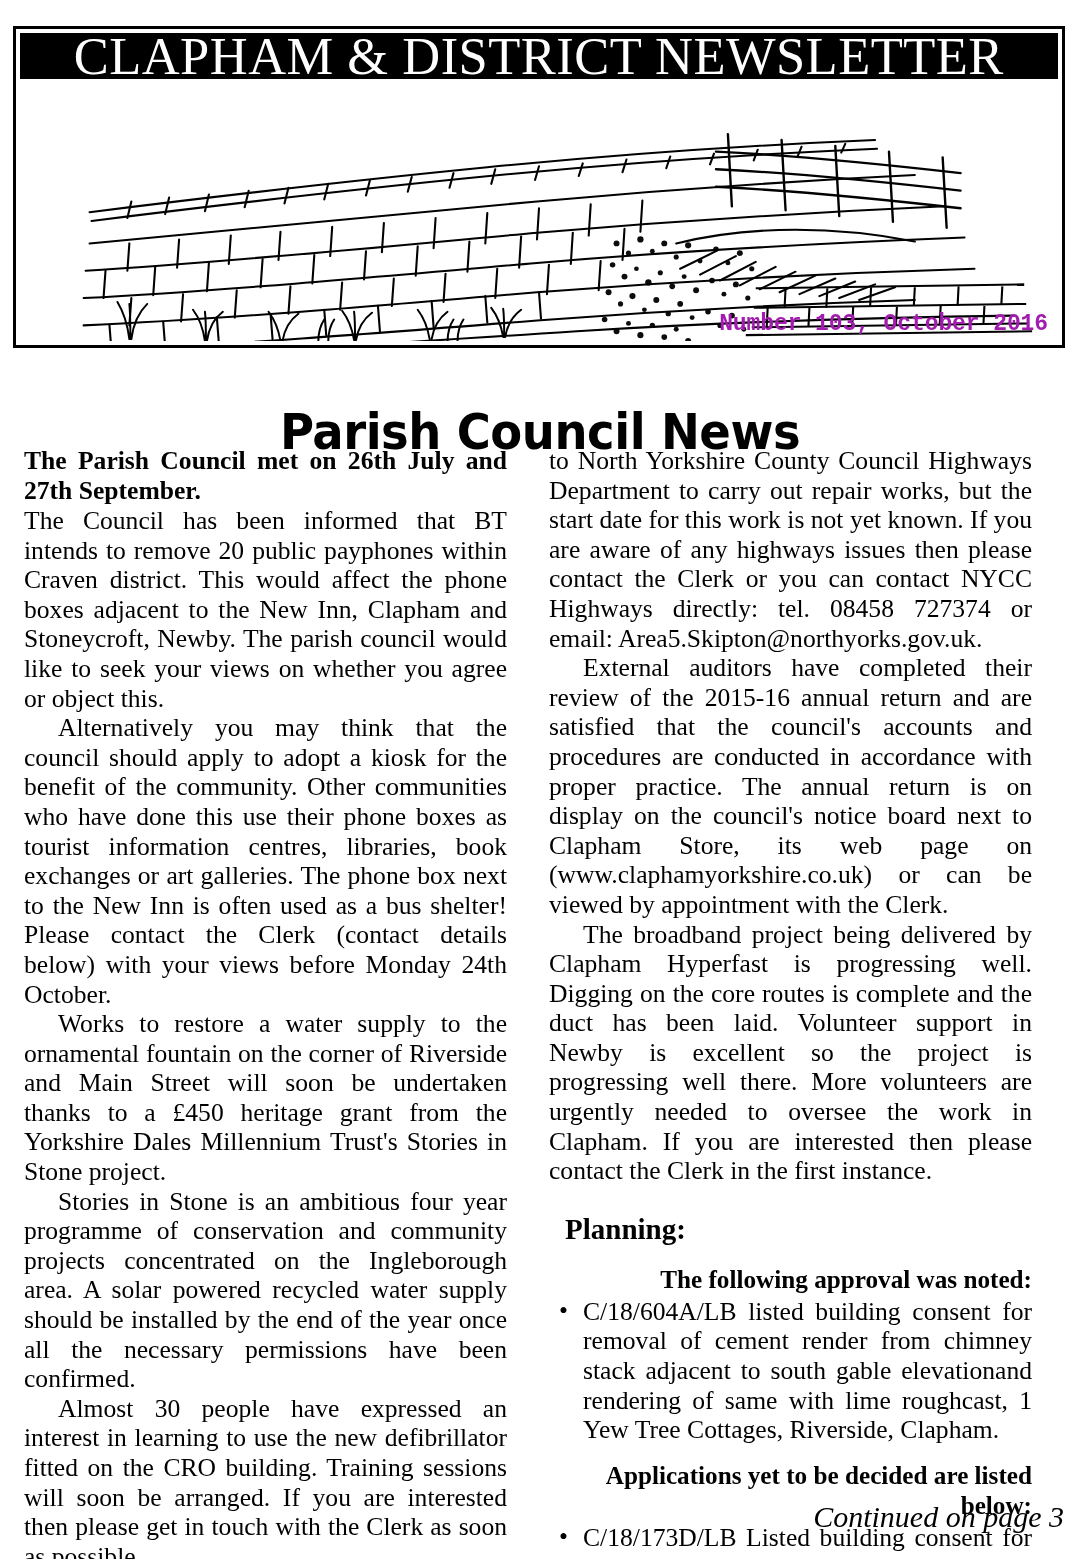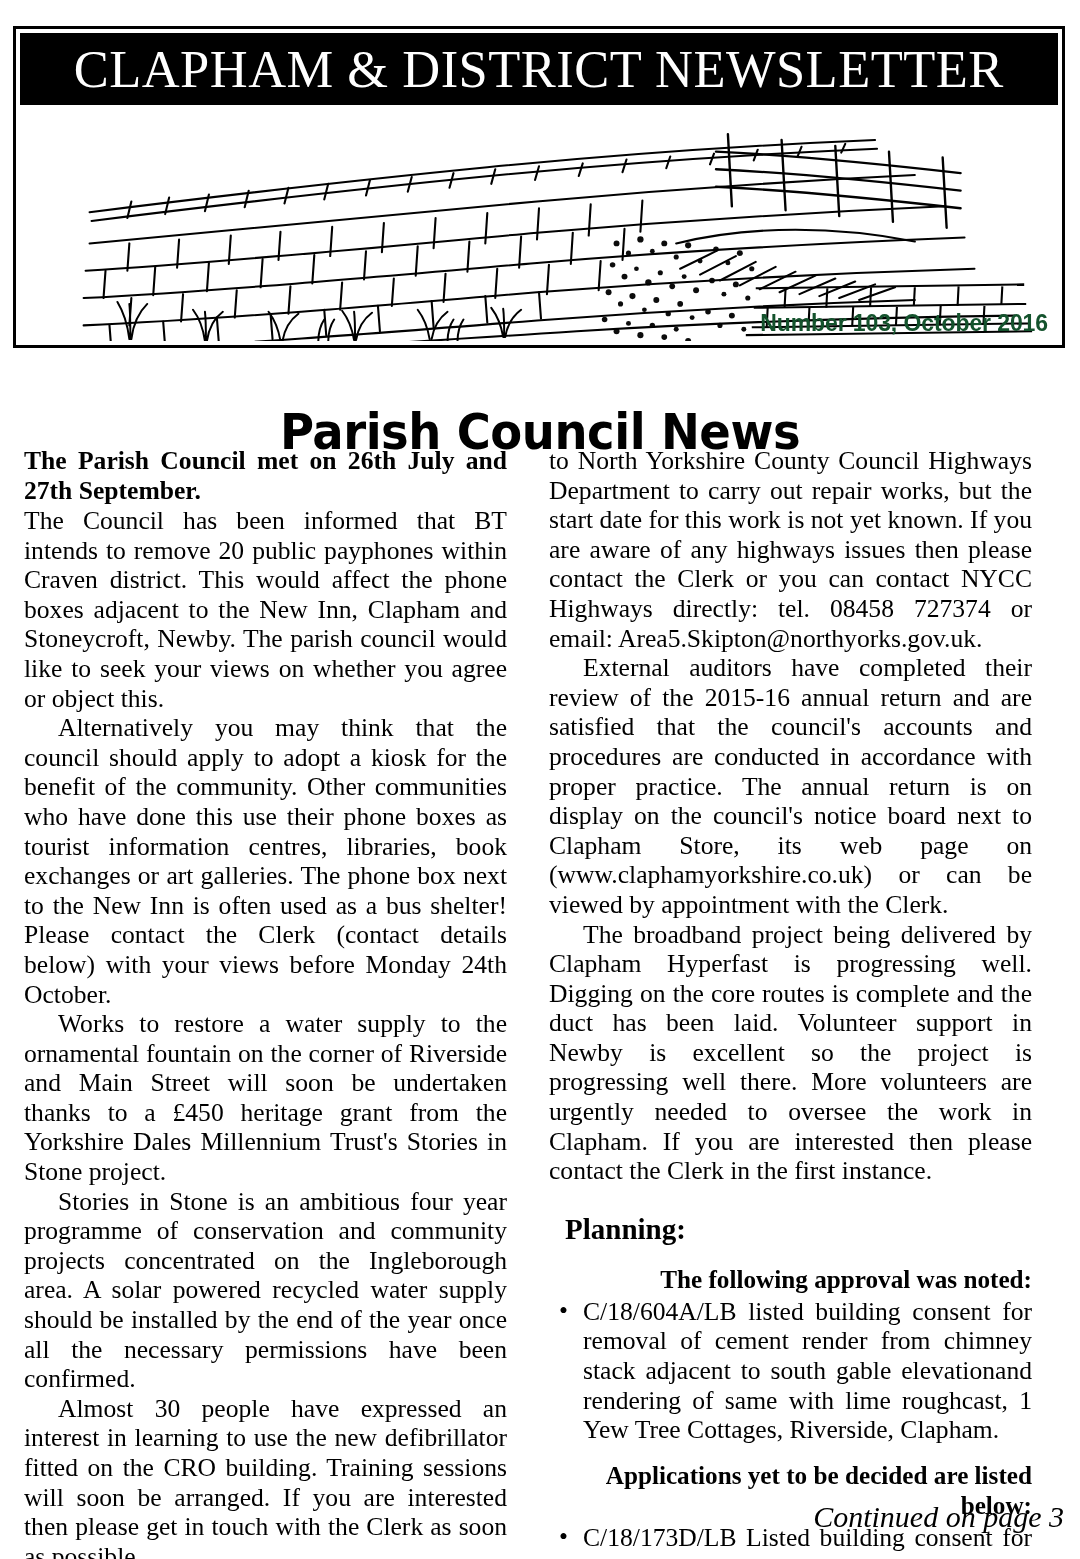--- a/index.html
+++ b/index.html
@@ -30,21 +30,21 @@
     height: 322px;
     border: 3px solid #000;
     box-sizing: border-box;
     background: #fff;
   }
   .masthead-bar {
     position: absolute;
     left: 4px;
     top: 4px;
     right: 4px;
-    height: 72px;
+    height: 46px;
     background: #000000;
     display: flex;
     align-items: center;
     justify-content: center;
     overflow: hidden;
   }
   .masthead-title {
     color: #ffffff;
     font-family: "Liberation Serif", "DejaVu Serif", serif;
     font-size: 53px;
@@ -61,25 +61,25 @@
     right: 4px;
     bottom: 4px;
     overflow: hidden;
   }
   .illustration svg { display: block; width: 100%; height: 100%; }
 
   .issue-line {
     position: absolute;
     right: 14px;
     bottom: 8px;
-    font-family: Liberation Sans, sans-serif;
+    font-family: Liberation Mono, monospace;
     font-weight: bold;
     font-size: 23px;
     letter-spacing: -0.1px;
-    color: #14532d;
+    color: #a21caf;
     background: transparent;
   }
 
   
   .headline {
     position: absolute;
     left: 0;
     top: 371px;
     width: 1080px;
     text-align: center;

